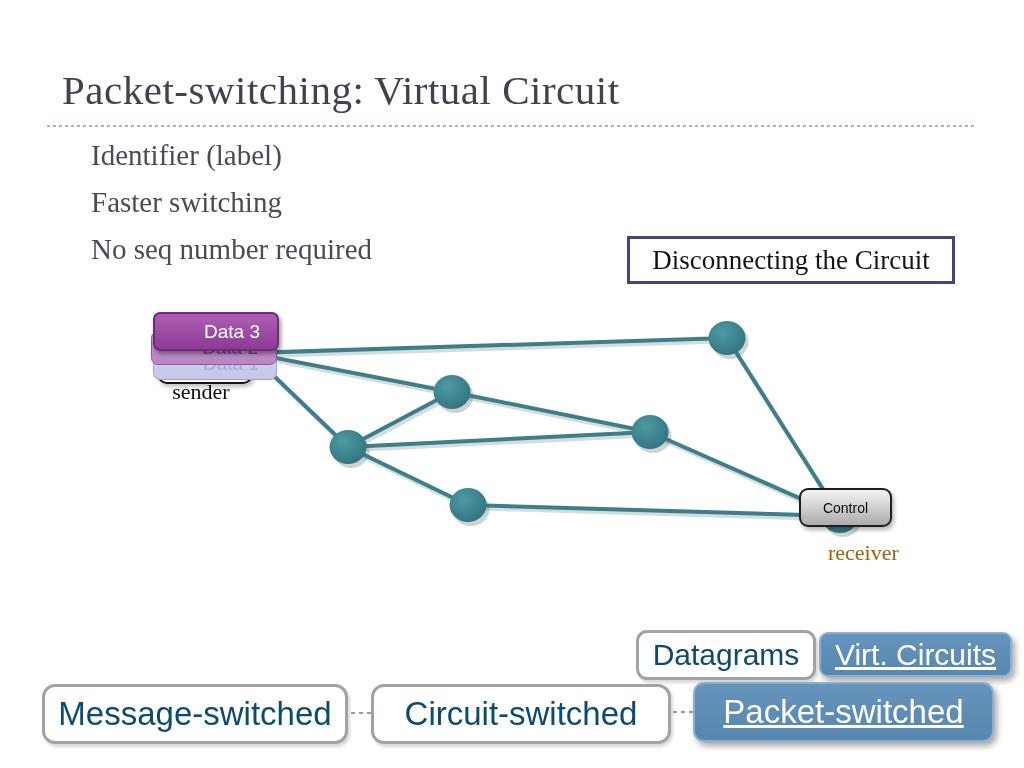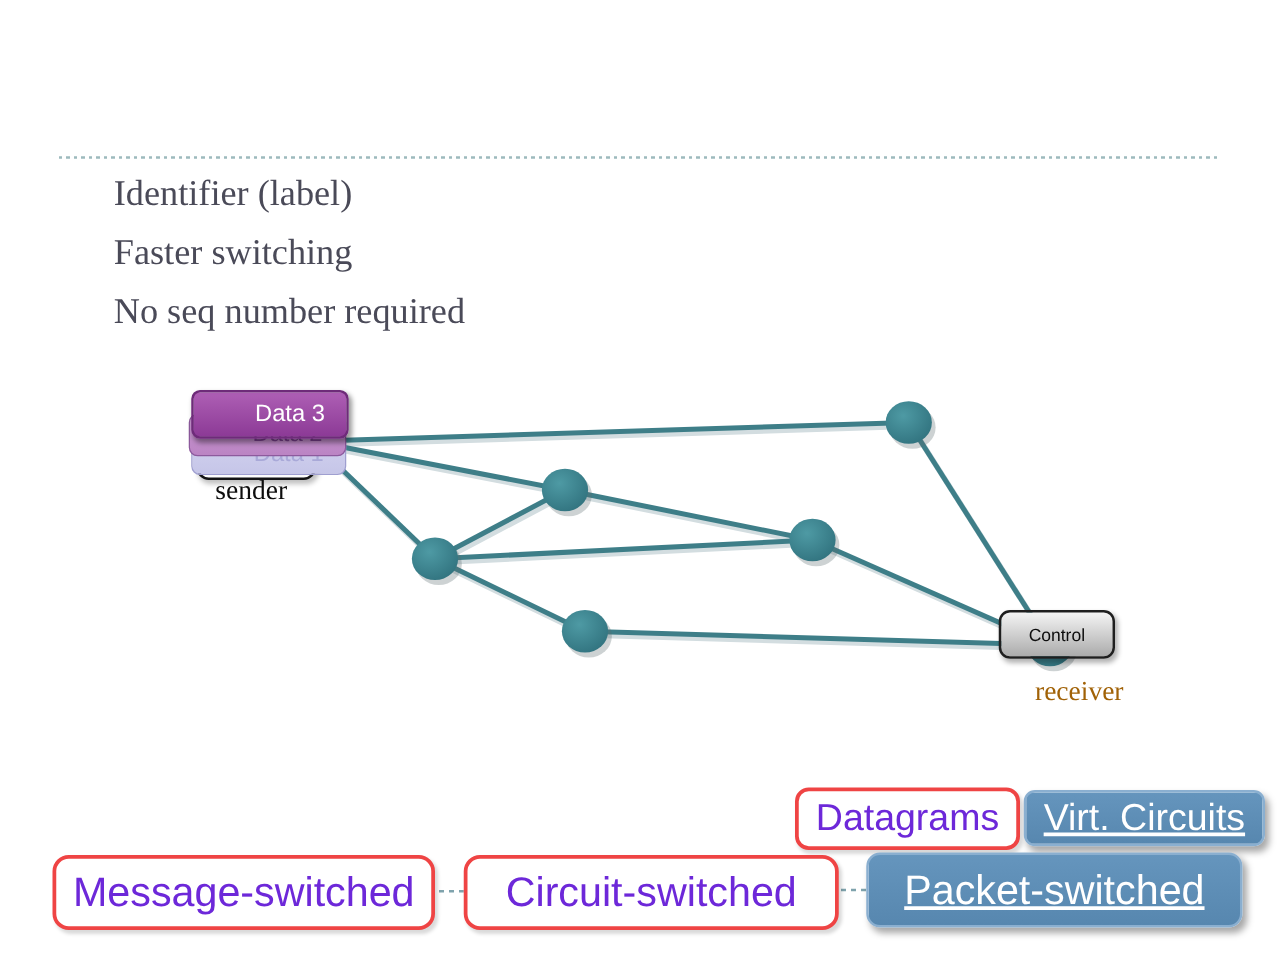--- a/index.html
+++ b/index.html
@@ -57,21 +57,21 @@
   }
   .receiver-label{
     position:absolute;left:828px;top:540px;width:90px;text-align:left;
     font-size:22px;color:#a16207;z-index:6;
   }
   
   .tag{
     position:absolute;display:flex;align-items:center;justify-content:center;
     font-family:"Liberation Sans",sans-serif;white-space:nowrap;z-index:7;
   }
-  .tag.outline{background:#fff;border:3px solid #ef4444;color:#6d28d9;
+  .tag.outline{background:#fff;border:3px solid #a3a3a3;color:#0c4a6e;
     box-shadow:2px 3px 3px rgba(0,0,0,.15);}
   .tag.filled{background:linear-gradient(var(--blue-hi),var(--blue-lo));
     border:2px solid var(--blue-border);color:#fff;
     box-shadow:3px 4px 6px rgba(0,0,0,.35);text-decoration:underline;}
   .tag.datagrams{left:636px;top:630px;width:174px;height:44px;border-radius:11px;font-size:30px;}
   .tag.virt{left:819px;top:632px;width:189px;height:41px;border-radius:9px;font-size:30px;}
   .tag.message{left:42px;top:684px;width:300px;height:54px;border-radius:13px;font-size:33px;}
   .tag.circuit{left:371px;top:684px;width:294px;height:54px;border-radius:13px;font-size:33px;}
   .tag.packetsw{left:693px;top:682px;width:297px;height:56px;border-radius:11px;font-size:33px;}
   .connector{
@@ -79,28 +79,30 @@
     background:repeating-linear-gradient(90deg,var(--dash) 0 4px,transparent 4px 8px);
   }
   .connector.c1{left:343px;top:712px;width:28px;}
   .connector.c2{left:665px;top:711px;width:28px;}
 </style>
 </head>
 <body>
 
 <div class="slide">
 
+  <div class="title">Packet-switching: Virtual Circuit</div>
   <div class="rule"></div>
 
   <div class="bullets">
     <p>Identifier (label)</p>
     <p>Faster switching</p>
     <p>No seq number required</p>
   </div>
 
+  <div class="callout">Disconnecting the Circuit</div>
 
   <svg class="net" id="net" width="1024" height="768" viewBox="0 0 1024 768">
       <defs>
         <radialGradient id="ng" cx="38%" cy="34%" r="78%">
           <stop offset="0%" stop-color="#4e9aa4"></stop>
           <stop offset="100%" stop-color="#2f707c"></stop>
         </radialGradient>
       </defs>
       <line x1="252" y1="356" x2="729" y2="341" stroke="#d3dde0" stroke-width="4.5"></line>
       <line x1="250" y1="353" x2="727" y2="338" stroke="#3e7e88" stroke-width="4"></line>

